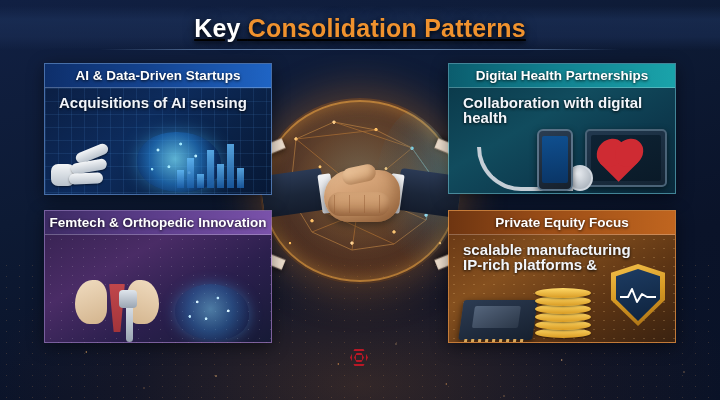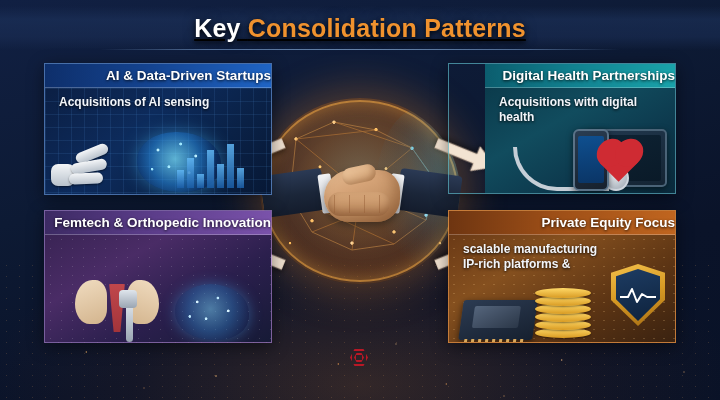--- a/index.html
+++ b/index.html
@@ -164,32 +164,32 @@
   .a-br { left:434px; top:238px; transform:rotate(158deg); }
 
   
   .card {
     position:absolute; border:1.5px solid rgba(130,160,210,.55);
     overflow:hidden;
     box-shadow:0 4px 16px rgba(0,0,0,.45);
   }
   .card-head {
     position:relative; height:24px;
-    display:flex; align-items:center; justify-content:flex-end;
+    display:flex; align-items:center; justify-content:center;
     border-bottom:1px solid rgba(255,255,255,.25);
   }
   .card-head span {
     font-size:13.5px; font-weight:bold; color:#ffffff;
     text-shadow:0 1px 3px rgba(0,0,0,.85);
     white-space:nowrap;
   }
   .card-body { position:relative; height:calc(100% - 24px); }
   .card-sub {
     position:absolute; left:14px; top:7px; right:10px;
-    font-size:12px; font-weight:bold; line-height:15px; color:#f2f5fa;
+    font-size:15px; font-weight:bold; line-height:15px; color:#f2f5fa;
     text-shadow:0 1px 3px rgba(0,0,0,.9);
     z-index:3;
   }
 
   
   #card-ai { left:44px; top:63px; width:228px; height:132px; border-color:rgba(95,145,215,.7); }
   #card-ai .card-head { background:linear-gradient(90deg,#0e2f6b 0%, #14438f 45%, #1f64c4 100%); }
   #card-ai .card-body {
     background:linear-gradient(135deg,#0b1f44 0%, #0d2b5c 40%, #0a2146 70%, #071835 100%);
   }
@@ -225,21 +225,21 @@
     position:absolute; display:block;
     background:linear-gradient(180deg,#f4f6f8,#b9c2cc);
     border-radius:7px; box-shadow:0 1px 2px rgba(0,0,0,.5);
   }
   .rf1 { left:26px; top:4px; width:34px; height:11px; transform:rotate(-22deg); }
   .rf2 { left:22px; top:17px; width:36px; height:11px; transform:rotate(-10deg); }
   .rf3 { left:20px; top:29px; width:34px; height:11px; transform:rotate(-2deg); }
   .rf4 { left:2px; top:20px; width:24px; height:22px; border-radius:6px; background:linear-gradient(180deg,#1d3b63,#0e2340); }
 
   
-  #card-dh { left:448px; top:63px; width:228px; height:131px; border-color:rgba(90,180,195,.7);padding-left:36px; }
+  #card-dh { left:448px; top:63px; width:228px; height:131px; border-color:rgba(90,180,195,.7); }
   #card-dh .card-head { background:linear-gradient(90deg,#0b5d6e 0%, #11808f 45%, #1aa3aa 100%); }
   #card-dh .card-body {
     background:linear-gradient(150deg,#0b3b4c 0%, #114c5e 35%, #0d3a4e 65%, #0a2a3c 100%);
   }
   .tablet {
     position:absolute; right:8px; bottom:6px; width:82px; height:58px;
     background:linear-gradient(160deg,#21384e,#142433);
     border:2px solid #4a6377; border-radius:5px;
     box-shadow:0 2px 6px rgba(0,0,0,.5);
   }
@@ -492,21 +492,21 @@
     <div class="card-body">
       <div class="tablet">
         <div class="heartbeat">
           <div class="heart"></div>
         </div>
       </div>
       <div class="stetho"></div>
       <div class="stetho-head"></div>
       <div class="phone"></div>
       <div class="card-sub">
-        <div>Acquisitions with digital health</div>
+        <div>Collaboration with digital health</div>
       </div>
     </div>
   </div>
 
   <div class="card" id="card-ft">
     <div class="card-head">
       <span>Femtech &amp; Orthopedic Innovation</span>
     </div>
     <div class="card-body">
       <div class="ft-stars"></div>

